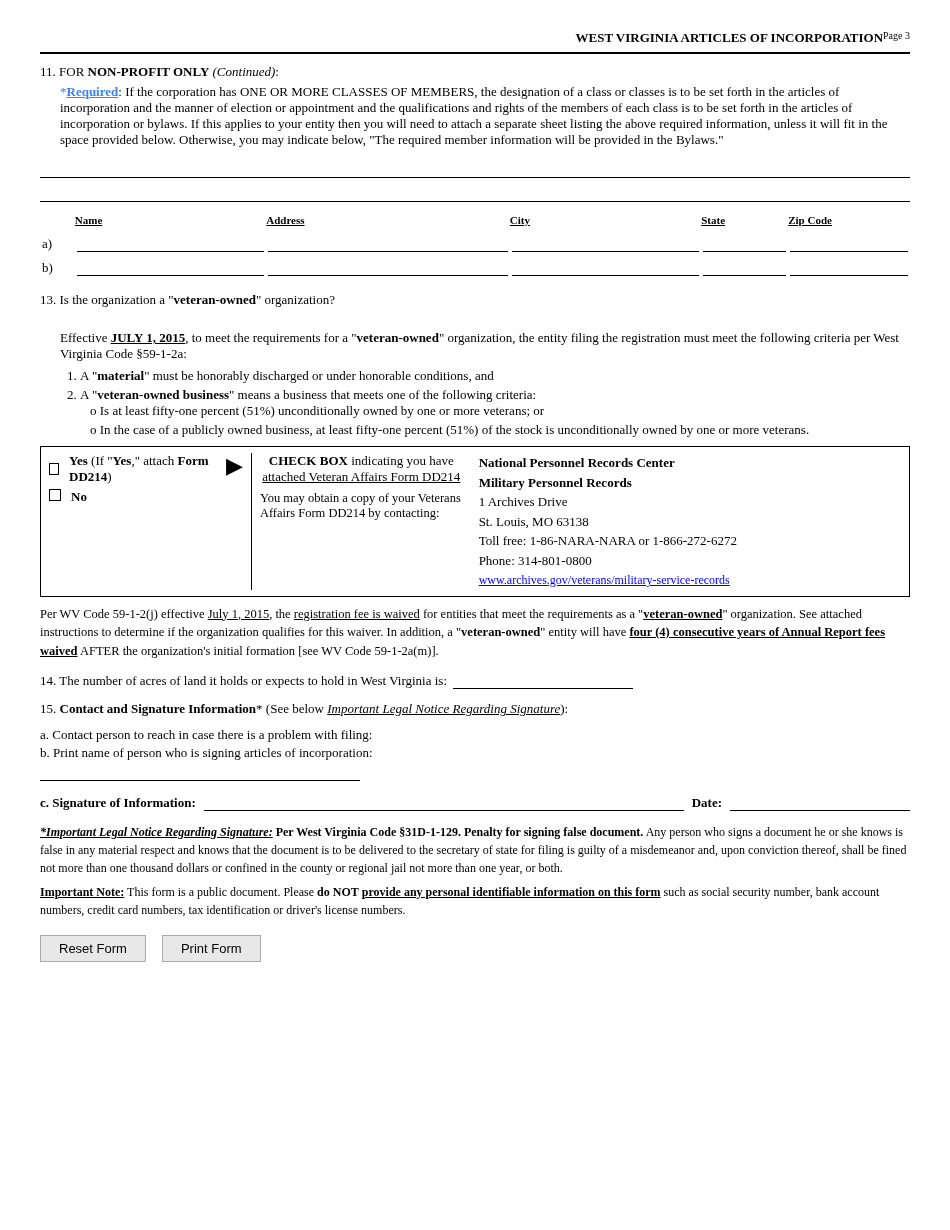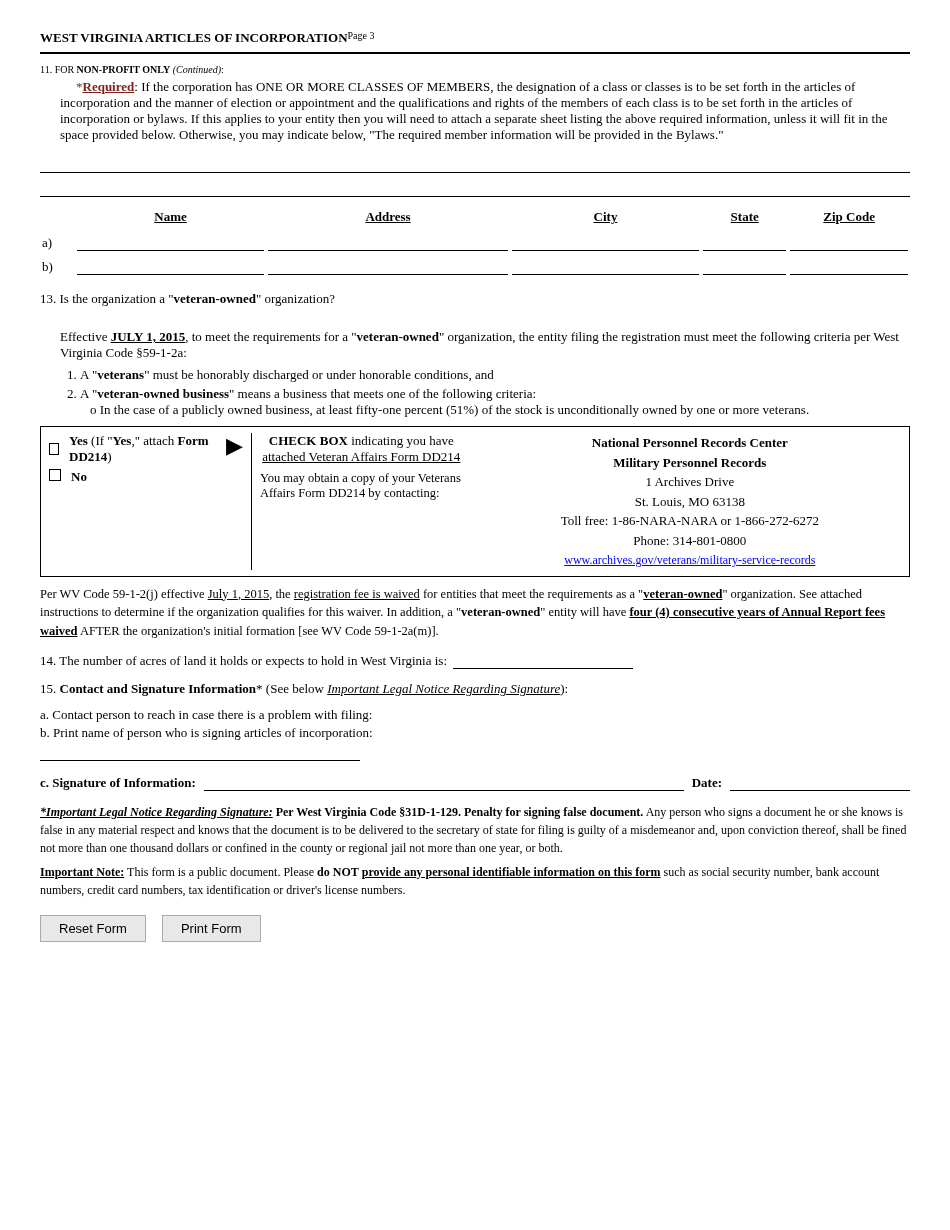--- a/index.html
+++ b/index.html
@@ -7,50 +7,50 @@
       font-family: Times New Roman, Times, serif;
       font-size: 13px;
       background: #fff;
       color: #000;
       padding: 30px 40px;
       max-width: 950px;
       margin: 0 auto;
     }
     .header-row {
       display: flex;
-      justify-content: flex-start;
+      justify-content: flex-end;
       align-items: flex-start;
       margin-bottom: 10px;
       border-bottom: 2px solid #000;
       padding-bottom: 6px;
     }
     .header-title { font-weight: bold; font-size: 13px; }
     .header-page { font-size: 10px; }
     .section { margin-bottom: 12px; }
-    .section-title { font-size: 10px; margin-bottom: 4px; }
-    .required-text { color: #7f1d1d; font-style: normal; margin-left: 16px; }
+    .section-title { font-size: 13px; margin-bottom: 4px; }
+    .required-text { color: #3b82f6; font-style: normal; }
     .required-label { text-decoration: underline; font-weight: bold; }
     .indent { margin-left: 20px; }
     .line-block {
       border-bottom: 1px solid #000;
       width: 100%;
       height: 16px;
       margin-bottom: 8px;
     }
     .incorporator-table {
       width: 100%;
       border-collapse: collapse;
       margin-top: 8px;
     }
     .incorporator-table th {
-      text-align: center;
+      text-align: left;
       font-weight: bold;
       text-decoration: underline;
       padding-bottom: 6px;
-      font-size: 13px;
+      font-size: 11px;
     }
     .incorporator-table td {
       padding: 4px 2px;
       vertical-align: bottom;
     }
     .field-line {
       border-bottom: 1px solid #000;
       display: block;
       width: 100%;
       height: 16px;
@@ -66,21 +66,21 @@
     .veteran-section {
       border: 1px solid #000;
       padding: 6px 8px;
       margin-top: 8px;
       display: flex;
       gap: 0;
     }
     .vet-left { flex: 1; }
     .vet-arrow { display: flex; align-items: flex-start; padding: 0 8px; font-size: 18px; }
     .vet-right { flex: 2.5; border-left: 1px solid #000; padding-left: 8px; }
-    .vet-right-contact { flex: 2.5; padding-left: 8px; text-align: center; }
+    .vet-right-contact { flex: 2.5; padding-left: 8px; }
     .yes-row { display: flex; align-items: center; gap: 6px; margin-bottom: 4px; }
     .no-row { display: flex; align-items: flex-start; gap: 6px; }
     .contact-info { font-size: 13px; line-height: 1.5; }
     .contact-info strong { font-weight: bold; }
     .link-style { color: #00f; text-decoration: underline; font-size: 12px; }
     .waiver-text { font-size: 12.5px; margin-top: 8px; line-height: 1.5; }
     .sig-row { display: flex; align-items: flex-end; gap: 8px; }
     .sig-label { flex: 0 0 auto; font-weight: bold; }
     .sig-line { flex: 1; border-bottom: 1px solid #000; height: 16px; }
     .date-label { flex: 0 0 auto; font-weight: bold; }
@@ -182,23 +182,24 @@
 
 <div class="section">
   <div>
     13. Is the organization a "<strong>veteran-owned</strong>" organization?
   </div>
   <div class="indent" style="margin-top:22px;">
     Effective <strong><span style="text-decoration:underline;">JULY 1, 2015</span></strong>, to meet the requirements for a "<strong>veteran-owned</strong>" organization, the entity filing the registration must meet the following criteria per West Virginia Code §59-1-2a:
   </div>
   <div class="indent" style="margin-top:6px;">
     <ol class="vet-list" start="1">
-      <li>A "<strong>veterans</strong>" must be honorably discharged or under honorable conditions, and</li>
+      <li>A "<strong>material</strong>" must be honorably discharged or under honorable conditions, and</li>
       <li>A "<strong>veteran-owned business</strong>" means a business that meets one of the following criteria:
         <ul class="vet-sublist">
+          <li>Is at least fifty-one percent (51%) unconditionally owned by one or more veterans; or</li>
           <li>In the case of a publicly owned business, at least fifty-one percent (51%) of the stock is unconditionally owned by one or more veterans.</li>
         </ul>
       </li>
     </ol>
   </div>
 
   <div class="veteran-section">
     <div class="vet-left">
       <div class="yes-row">
         <span class="veteran-box"></span>

